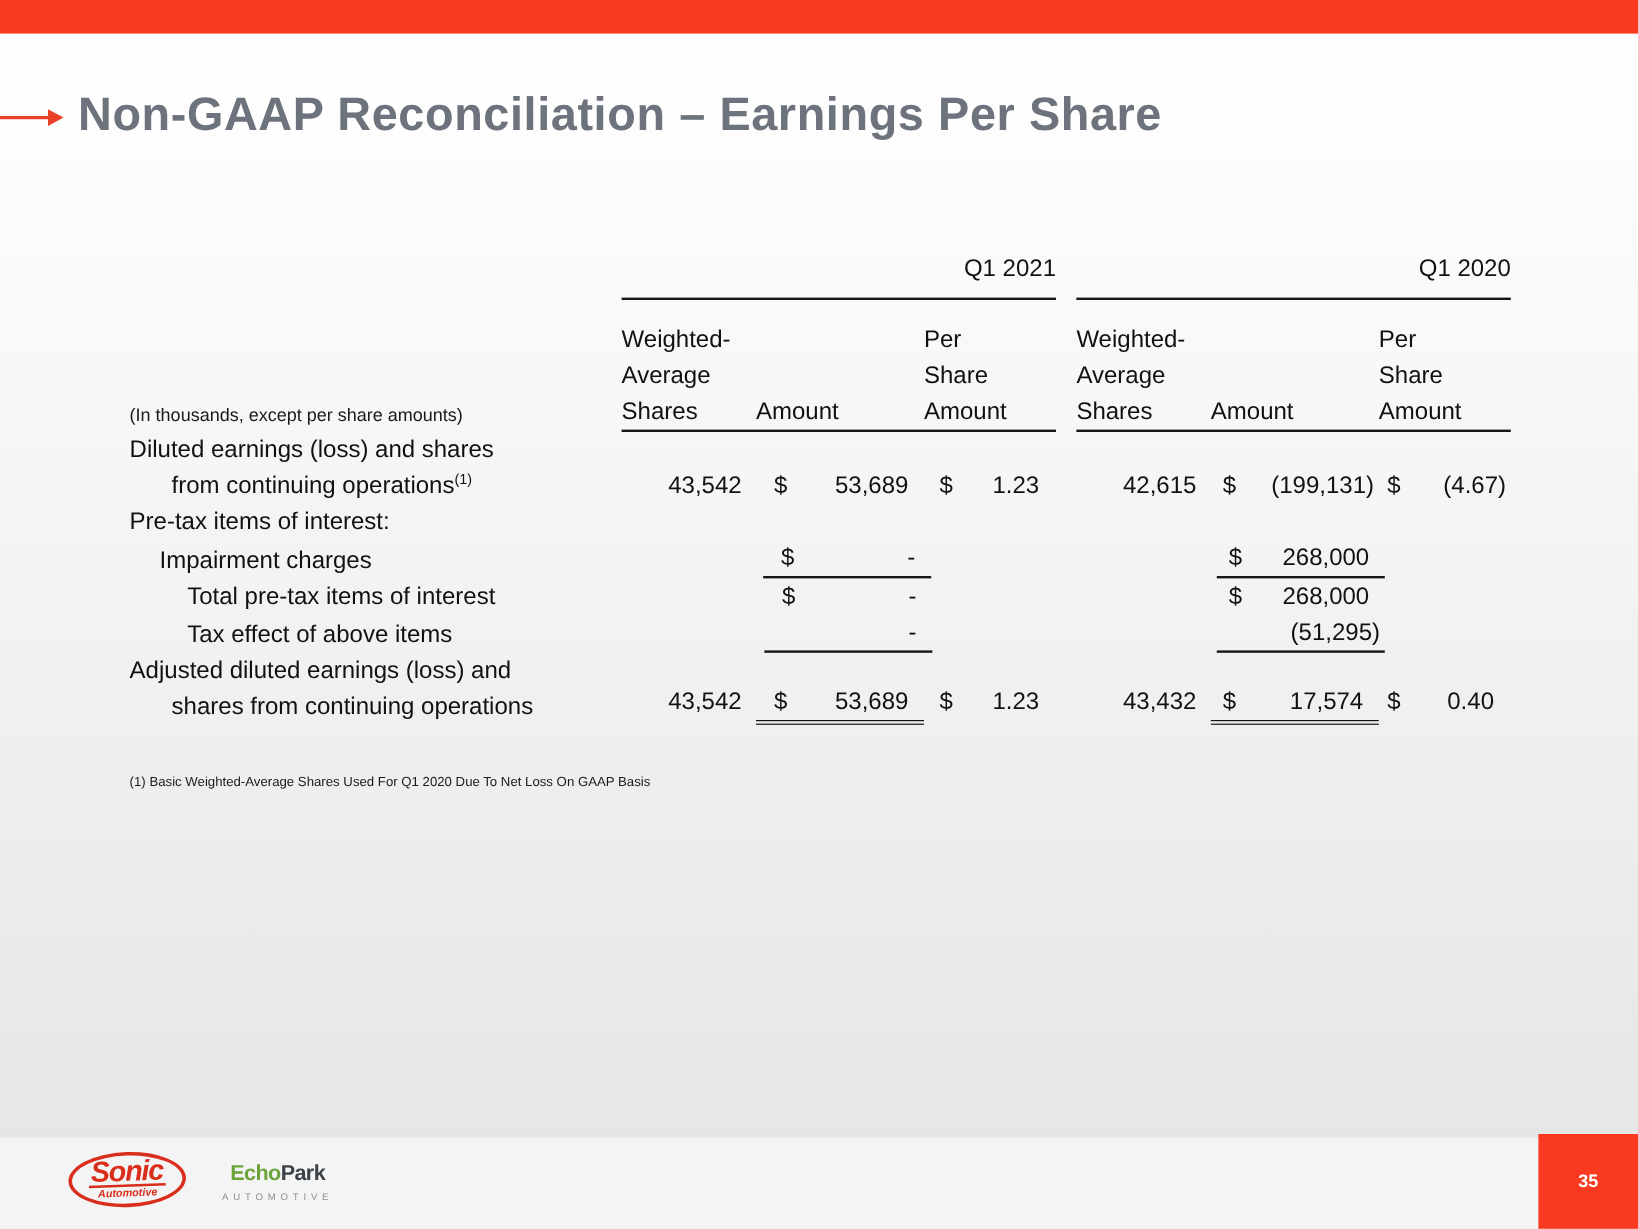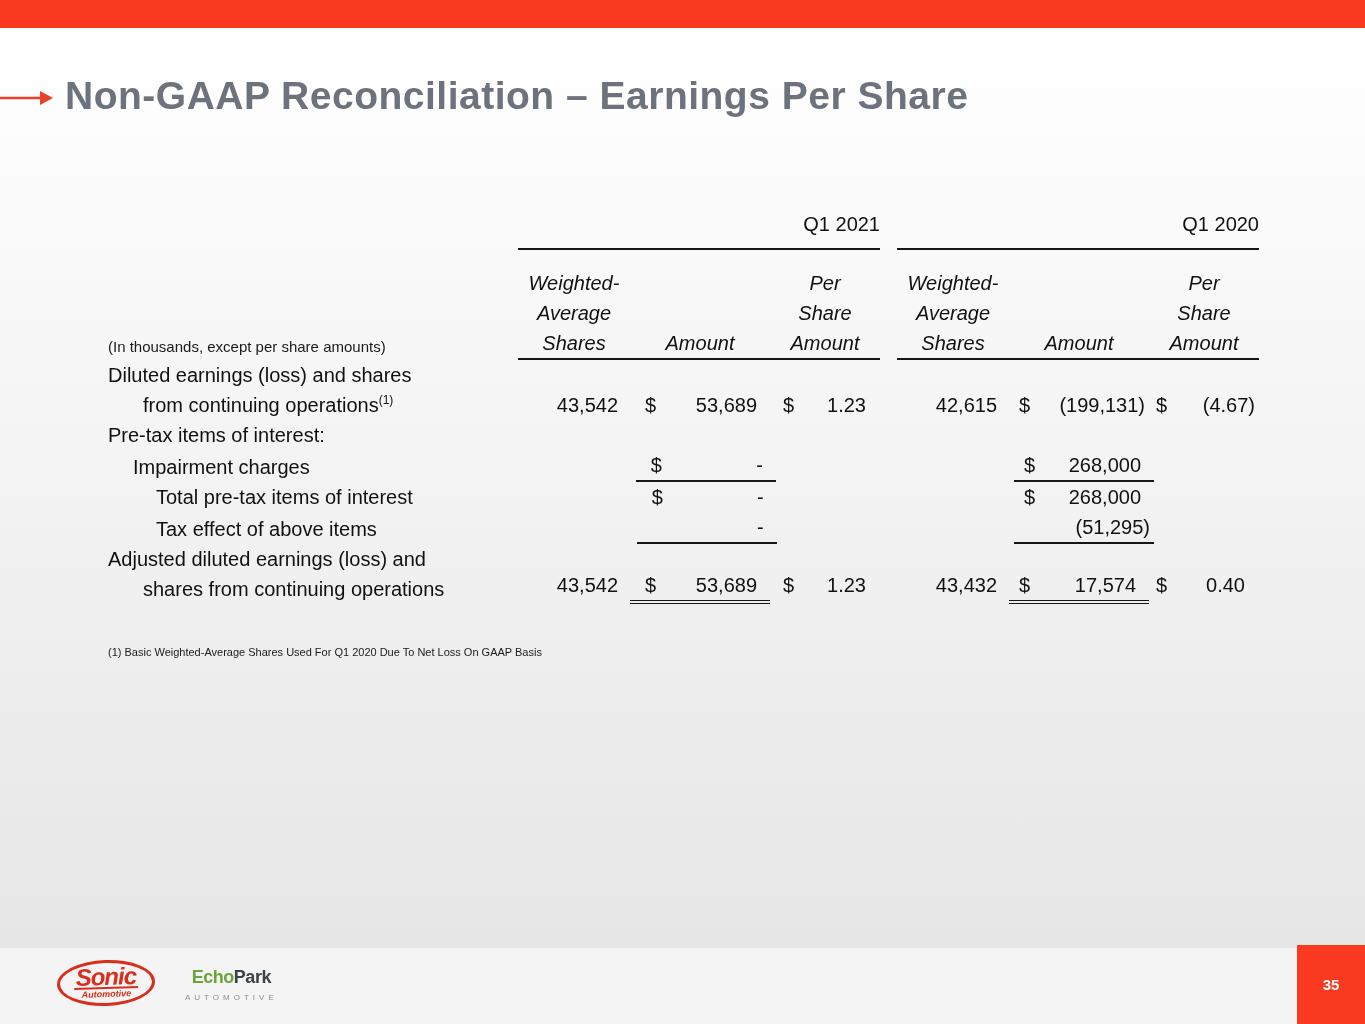--- a/index.html
+++ b/index.html
@@ -26,21 +26,21 @@
   .c-per{width:110px;display:flex;justify-content:space-between;box-sizing:border-box;
          padding-left:13px;padding-right:14px;}
   .g2 .c-amt{padding-left:10px;}
   .g2 .c-per{padding-left:7px;padding-right:14px;}
   .pr-paren{padding-right:4px !important;}
   .gap{width:17px;}
   .grp-span{width:362px;text-align:right;border-bottom:2px solid #161616;
             padding-bottom:12px;line-height:24px;}
   .g{display:flex;width:362px;}
   .ghead{display:flex;width:362px;border-bottom:2px solid #161616;align-items:flex-end;}
-  .hd{white-space:pre-line;text-align:center;line-height:30px;padding:0 !important;display:block;font-style:italic;}
+  .hd{white-space:pre-line;text-align:left;line-height:30px;padding:0 !important;display:block;}
   .heads{margin-top:18px;}
   .note{font-size:15px;line-height:26px;color:#1a1a1a;}
   .body-row > div{line-height:30px;}
   .lbl-line{line-height:30px;}
   .ind1{padding-left:35px;}
   .ind-a{padding-left:25px;}
   .ind-b{padding-left:48px;}
   sup{font-size:12px;line-height:0;}
   .ul{border-bottom:2px solid #161616;}
   .dul{border-bottom:4px double #161616;}
@@ -52,21 +52,21 @@
       display:flex;flex-direction:column;align-items:center;justify-content:center;
       transform:rotate(-2deg);background:transparent;}
   .sonic-name{font-style:italic;font-weight:bold;font-size:24px;color:#d92e1c;
       line-height:20px;letter-spacing:-1px;border-bottom:2px solid #d92e1c;padding:0 2px;}
   .sonic-sub{font-style:italic;font-weight:bold;font-size:9px;color:#d92e1c;line-height:10px;}
   .echopark-logo{position:absolute;left:185px;bottom:22px;text-align:center;}
   .echo-word{font-size:18px;font-weight:bold;letter-spacing:-0.5px;line-height:24px;}
   .echo-part1{color:#6ba43a;}
   .echo-part2{color:#3a4147;}
   .echo-sub{font-size:8px;letter-spacing:4px;color:#8a8f94;margin-top:4px;}
-  .page-box{position:absolute;right:0;bottom:0;width:68px;height:79px;background:#fa3a20;
+  .page-box{position:absolute;right:0;bottom:0;width:83px;height:79px;background:#fa3a20;
       display:flex;align-items:center;justify-content:center;
       color:#ffffff;font-size:15px;font-weight:bold;}
 </style>
 </head>
 <body>
 
 <div class="top-bar"></div>
 
 <svg class="title-arrow" width="54" height="24" viewBox="0 0 54 24">
   <line x1="0" y1="12" x2="42" y2="12" stroke="#ea4129" stroke-width="2.6"></line>

